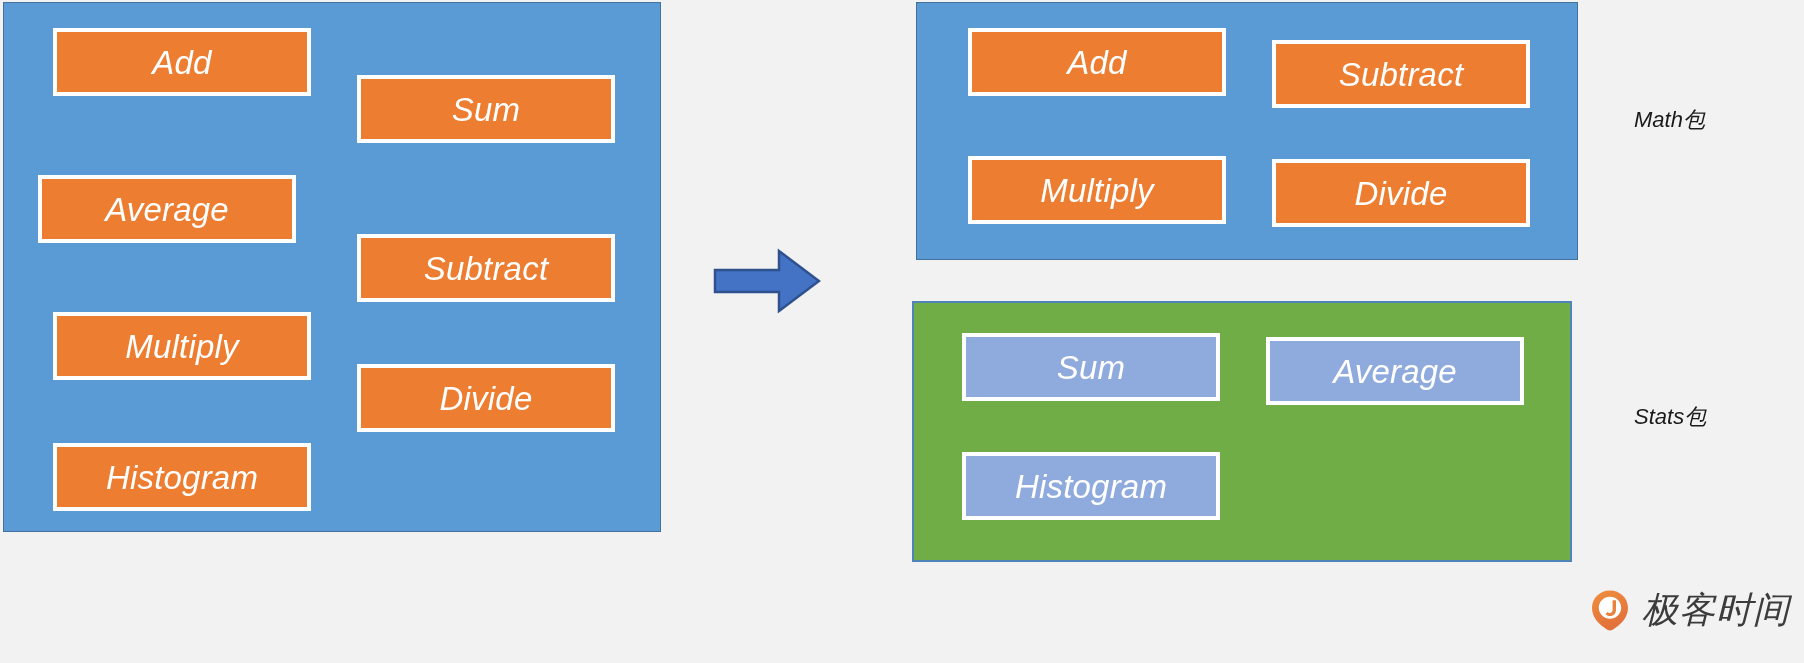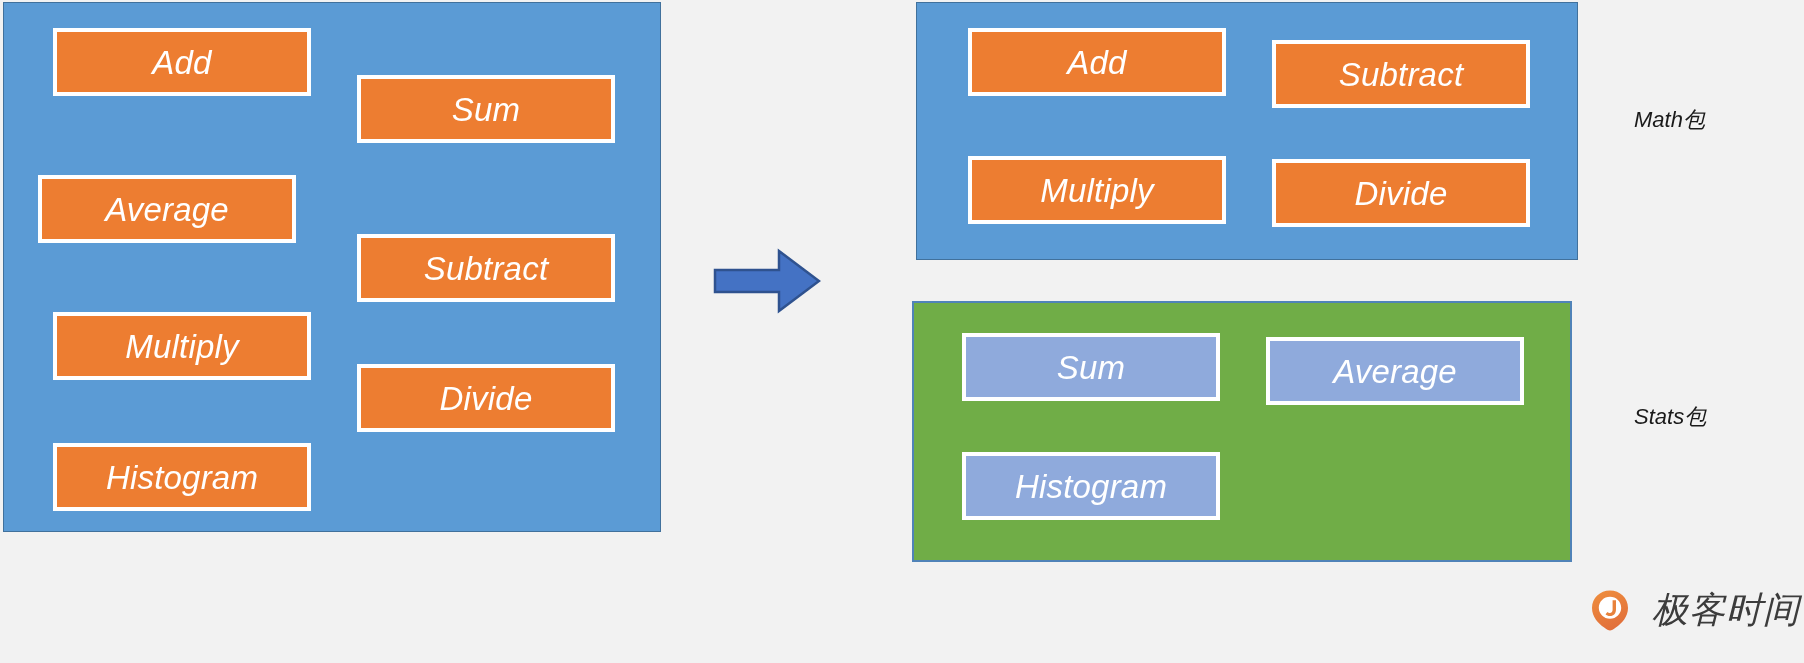--- a/index.html
+++ b/index.html
@@ -37,21 +37,21 @@
   
   .side-label{
     position:absolute;
     color:#1a1a1a;
     font-size:22px;
     line-height:1;
     white-space:nowrap;
   }
 
   
-  .logo{position:absolute;display:flex;align-items:center;gap:20px;text-align:center;}
+  .logo{position:absolute;display:flex;align-items:center;gap:10px;text-align:center;}
   .logo-mark{position:relative;width:44px;height:44px;flex:0 0 44px;}
   .logo-text{
     font-size:36px;color:#3c3c3c;letter-spacing:1px;line-height:1;
     font-family:"DejaVu Sans","Liberation Sans",sans-serif;
     white-space:nowrap;
   }
 </style>
 </head>
 <body>
 

